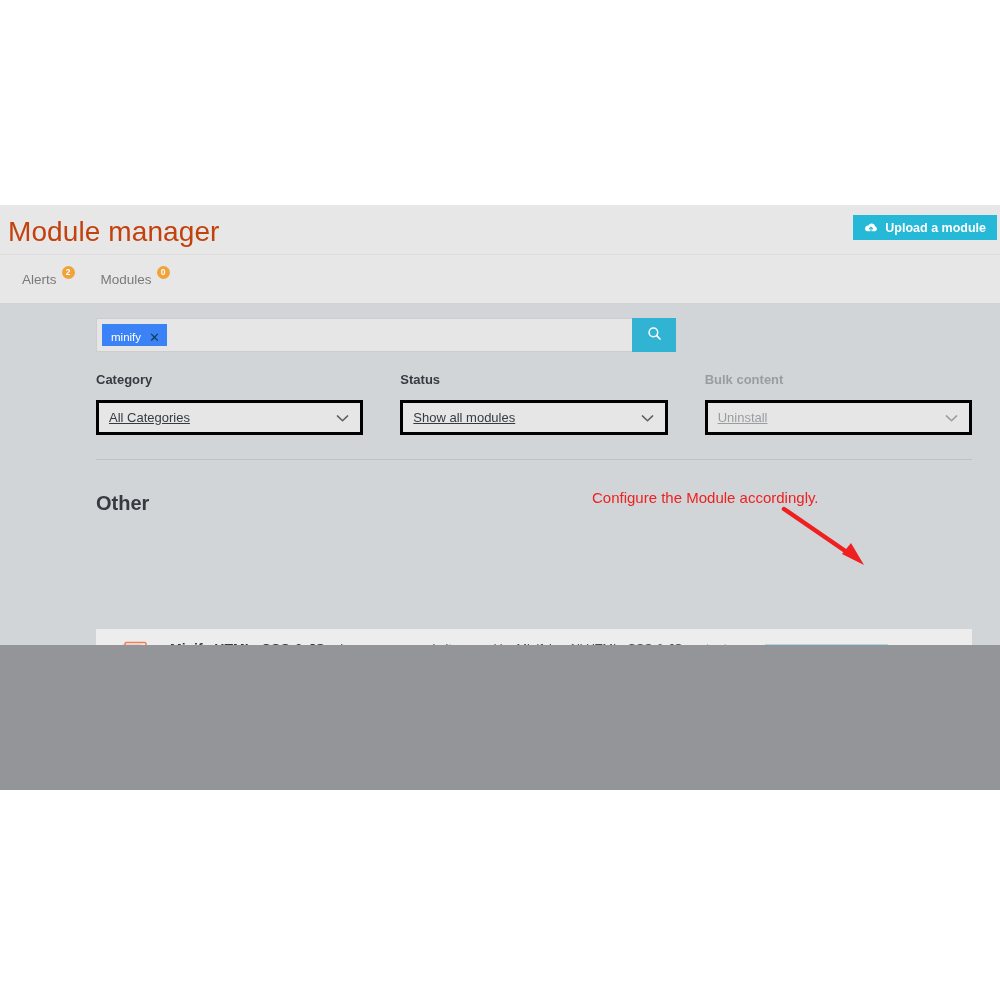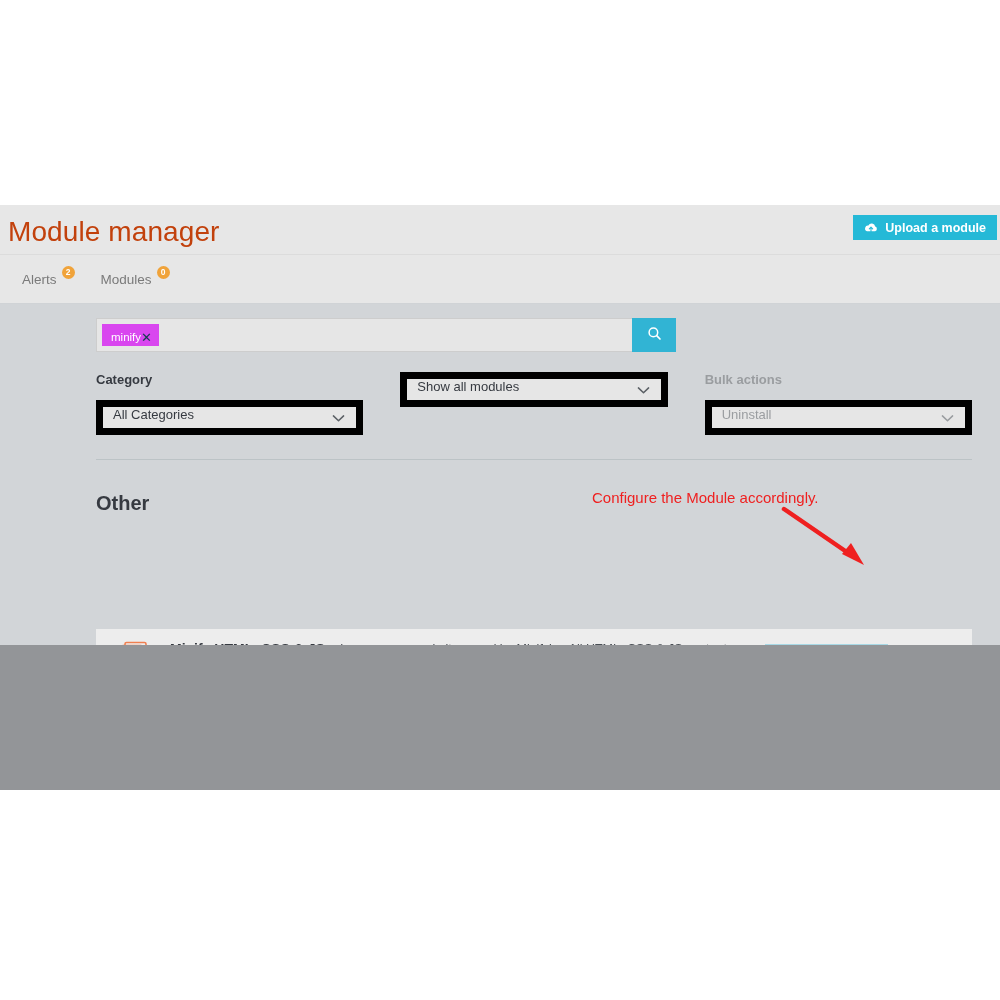--- a/index.html
+++ b/index.html
@@ -127,21 +127,22 @@
     background: #e6e6e6;
     border: 1px solid #cdcdcd;
     border-right: none;
     display: flex;
     align-items: center;
     padding-left: 5px;
   }
   .search-tag {
     display: inline-flex;
     align-items: center;
-    background: #d946ef;
+    gap: 8px;
+    background: #3b82f6;
     color: #ffffff;
     height: 22px;
     padding: 4px 7px 0 9px;
     font-size: 11.5px;
     cursor: default;
   }
   .tag-close {
     font-size: 13px;
     line-height: 1;
     font-weight: 700;
@@ -171,27 +172,28 @@
     font-size: 13px;
     font-weight: 700;
     color: #363a41;
     margin-bottom: 13px;
   }
   .filter-col.disabled .filter-label { color: #9a9da0; font-weight: 700; }
   .select {
     position: relative;
     height: 35px;
     background: #e6e6e6;
-    border: 7px solid #000000;
-    display: flex;
-    align-items: flex-start;
+    border: 3px solid #000000;
+    display: flex;
+    align-items: center;
     padding: 0 30px 0 10px;
     font-size: 13px;
     color: #363a41;
     cursor: pointer;
+    text-decoration: underline;
   }
   .select.disabled { color: #9a9da0; cursor: default; }
   .select .chev {
     position: absolute;
     right: 11px; top: 50%;
     transform: translateY(-50%);
   }
 
   .divider {
     position: absolute;
@@ -378,32 +380,33 @@
             <span>All Categories</span>
             <span class="chev">
               <svg width="13" height="8" viewBox="0 0 13 8" fill="none">
                 <path d="M1.4 1.4L6.5 6.3l5.1-4.9" stroke="#5c6166" stroke-width="1.5" stroke-linecap="round" stroke-linejoin="round"></path>
               </svg>
             </span>
           </div>
         </div>
 
         <div class="filter-col">
+          <div class="filter-label">Status</div>
           <div class="select">
             <span>Show all modules</span>
             <span class="chev">
               <svg width="13" height="8" viewBox="0 0 13 8" fill="none">
                 <path d="M1.4 1.4L6.5 6.3l5.1-4.9" stroke="#5c6166" stroke-width="1.5" stroke-linecap="round" stroke-linejoin="round"></path>
               </svg>
             </span>
           </div>
         </div>
 
         <div class="filter-col disabled">
-          <div class="filter-label">Bulk actions</div>
+          <div class="filter-label">Bulk content</div>
           <div class="select disabled">
             <span>Uninstall</span>
             <span class="chev">
               <svg width="13" height="8" viewBox="0 0 13 8" fill="none">
                 <path d="M1.4 1.4L6.5 6.3l5.1-4.9" stroke="#9a9da0" stroke-width="1.5" stroke-linecap="round" stroke-linejoin="round"></path>
               </svg>
             </span>
           </div>
         </div>
       </div>

